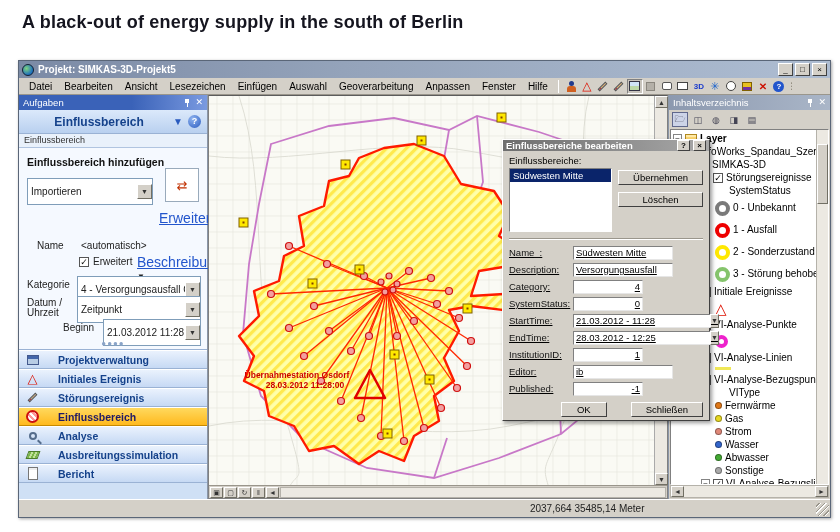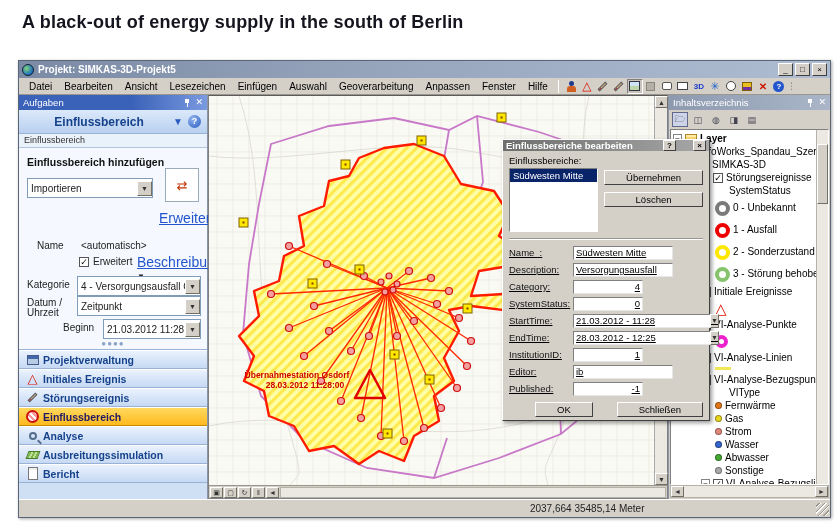--- a/index.html
+++ b/index.html
@@ -45,21 +45,21 @@
   .pin-icon::before { content:""; position:absolute; left:2px; top:0; width:4px; height:4px; background:#fff; }
   .pin-icon::after { content:""; position:absolute; left:3.5px; top:4px; width:1px; height:4px; background:#fff; }
   .x-icon { color:#fff; font-size:9px; line-height:9px; }
   .section-title { height:24px; background:linear-gradient(180deg,#dbe9fb,#b9d0ef); border-bottom:1px solid #9ab2d4; display:flex; align-items:center; padding:0 6px; }
   .section-title .st-text { flex:1; text-align:center; color:#15428b; font-weight:bold; font-size:12px; }
   .chev-down { color:#2a5bbf; font-size:10px; margin-right:5px; }
   .help-circ { width:13px; height:13px; border-radius:50%; background:radial-gradient(circle at 35% 30%,#8fb4f0,#2a5bbf); color:#fff; font-size:9px; font-weight:bold; text-align:center; line-height:13px; }
   .crumb-bar { height:14px; background:#e9f1fb; border-bottom:1px solid #b0c4e0; font-size:9px; color:#333; padding:1px 5px; }
   .task-content { height:202px; background:#f5f9ff; position:relative; font-size:10px; color:#222; border-bottom:1px solid #9ab2d4; }
   .tc-heading { position:absolute; left:8px; top:8px; font-weight:bold; font-size:10.5px; color:#111; }
-  .fake-select { background:#fff; border:1px solid #7f9db9; height:20px; display:flex; align-items:center; font-size:10px; }
+  .fake-select { background:#fff; border:1px solid #7f9db9; height:27px; display:flex; align-items:center; font-size:10px; }
   .fake-select .fs-text { flex:1; padding:0 3px; white-space:nowrap; overflow:hidden; }
   .fs-btn { width:15px; height:15px; background:#d4d0c8; border:1px solid; border-color:#fff #716f64 #716f64 #fff; font-size:7px; text-align:center; line-height:13px; color:#333; flex:0 0 auto; }
   .sel-method { position:absolute; left:8px; top:30px; width:126px; }
   .import-art { position:absolute; left:146px; top:20px; width:34px; height:34px; background:#fff; border:1px solid #9ab; display:flex; align-items:center; justify-content:center; color:#c03000; font-size:13px; }
   .link { color:#2255cc; text-decoration:underline; font-size:14px; }
   .erweitert { position:absolute; left:140px; top:62px; }
   .row-name-label { position:absolute; left:10px; top:92px;padding-left:8px; }
   .row-name-value { position:absolute; left:62px; top:92px; }
   .row-freigeben { position:absolute; left:60px; top:108px; display:flex; align-items:center; gap:4px; }
   .checkbox { width:10px; height:10px; background:#fff; border:1px solid #555; font-size:9px; line-height:9px; text-align:center; color:#111; }
@@ -67,21 +67,21 @@
   .black-tri { color:#222; font-size:8px; }
   .row-kat-label { position:absolute; left:8px; top:131px; }
   .sel-kategorie { position:absolute; left:58px; top:128px; width:124px; }
   .row-datum-label { position:absolute; left:8px; top:150px; width:46px; line-height:10px; }
   .sel-datum { position:absolute; left:58px; top:148px; width:124px; }
   .row-beginn-label { position:absolute; left:44px; top:174px; }
   .sel-beginn { position:absolute; left:84px; top:171px; width:98px; }
   .splitter-dots { position:absolute; bottom:1px; left:50%; transform:translateX(-50%); color:#8aa4c8; font-size:8px; letter-spacing:1px; }
 
   .nav-list { flex:0 0 auto; }
-  .nav-item { height:19px; display:flex; align-items:center; gap:3px; padding:0 6px; background:linear-gradient(180deg,#eaf2fd,#c6d9f4); border-top:1px solid #fff; border-bottom:1px solid #9ab2d4; }
+  .nav-item { height:19px; display:flex; align-items:center; gap:18px; padding:0 6px; background:linear-gradient(180deg,#eaf2fd,#c6d9f4); border-top:1px solid #fff; border-bottom:1px solid #9ab2d4; }
   .nav-item .nav-label { color:#15428b; font-weight:bold; font-size:10.5px; white-space:nowrap; }
   .nav-item.selected { background:linear-gradient(180deg,#ffd95e,#ffb91e); border-bottom:1px solid #c88a00; }
   .nav-item.selected .nav-label { color:#201a66; }
   .nico { width:15px; height:15px; display:flex; align-items:center; justify-content:center; flex:0 0 auto; }
   .ico-project { width:12px; height:10px; background:#b8cce4; border:1px solid #44598c; box-shadow:inset 0 3px 0 #4466aa; }
   .ico-triangle { color:#dd1100; font-size:13px; line-height:13px; }
   .ico-pencil { width:11px; height:3px; background:linear-gradient(90deg,#c8242c 30%,#caa26a 30%); border:1px solid #555; transform:rotate(-45deg); }
   .ico-einfluss { width:13px; height:13px; border-radius:50%; border:2px solid #cc1111; background:repeating-linear-gradient(45deg,#ff9898 0 2px,#fff 2px 4px); }
   .ico-lupe { width:8px; height:8px; border:2px solid #556d8c; border-radius:50%; position:relative; }
   .ico-lupe::after { content:""; position:absolute; width:5px; height:2px; background:#556d8c; left:6px; top:7px; transform:rotate(45deg); }
@@ -93,30 +93,30 @@
   .map-area { flex:1; position:relative; background:#fbfbf6; border:1px solid #808080; border-top-color:#5c5c5c; min-width:0; }
   .map-svg { position:absolute; left:0; top:0; }
   .map-vscroll { position:absolute; right:0; top:0; bottom:13px; width:13px; background:#ece9e2; border-left:1px solid #aaa; display:flex; flex-direction:column; justify-content:space-between; }
   .scroll-btn { width:13px; height:12px; background:#d4d0c8; border:1px solid; border-color:#fff #716f64 #716f64 #fff; font-size:7px; text-align:center; line-height:11px; color:#333; }
   .map-bottom { position:absolute; left:0; right:0; bottom:0; height:13px; background:#d4d0c8; border-top:1px solid #9a968c; display:flex; align-items:center; gap:1px; padding:0 1px; }
   .mini-btn { width:13px; height:11px; background:#d4d0c8; border:1px solid; border-color:#fff #716f64 #716f64 #fff; font-size:7px; line-height:9px; text-align:center; color:#333; }
   .map-hscroll-track { flex:1; height:11px; background:#ece9e2; border:1px solid #b5b2aa; }
 
   
   .dialog { position:absolute; left:481px; top:103px; width:208px; height:282px; background:#d4d0c8; border:1px solid; border-color:#fff #404040 #404040 #fff; box-shadow:2px 2px 4px rgba(0,0,0,.4); z-index:20; display:flex; flex-direction:column; font-size:10px; }
-  .dlg-title { height:15px; background:linear-gradient(90deg,#6e6e6e,#a8a8a8); color:#fff; font-weight:bold; font-size:9.5px; display:flex; align-items:center; padding:0 3px; gap:17px; }
+  .dlg-title { height:15px; background:linear-gradient(90deg,#6e6e6e,#a8a8a8); color:#fff; font-weight:bold; font-size:9.5px; display:flex; align-items:center; padding:0 3px; gap:3px; }
   .dlg-title .dt-text { flex:1; white-space:nowrap; overflow:hidden; }
   .dlg-btn { width:13px; height:11px; background:#d4d0c8; border:1px solid; border-color:#fff #404040 #404040 #fff; font-size:8px; line-height:9px; text-align:center; color:#000; font-weight:bold; }
   .dlg-body { flex:1; padding:4px 6px 5px 6px; display:flex; flex-direction:column; }
   .dlg-list-label { font-size:9.5px; margin-bottom:2px; }
   .dlg-list-row { display:flex; gap:6px; }
   .dlg-listbox { width:134px; height:64px; background:#fff; border:1px solid; border-color:#808080 #fff #fff #808080; overflow:hidden; }
   .dlg-listitem { background:#0a246a; color:#fff; font-size:9.5px; padding:1px 3px; }
   .dlg-sidebtns { display:flex; flex-direction:column; gap:7px; padding-top:2px; }
-  .btn { background:#d4d0c8; border:1px solid; border-color:#fff #404040 #404040 #fff; font-size:9.5px; padding:1px 21px; text-align:center; color:#000; font-family:"Liberation Sans",sans-serif; }
+  .btn { background:#d4d0c8; border:1px solid; border-color:#fff #404040 #404040 #fff; font-size:9.5px; padding:1px 14px; text-align:center; color:#000; font-family:"Liberation Sans",sans-serif; }
   .dlg-sep { border-top:1px solid #9a968c; border-bottom:1px solid #fff; margin:6px 0 4px 0; }
   .fld-row { display:flex; align-items:center; height:17px;text-decoration:underline; }
   .fld-label { width:64px; font-size:9.5px; color:#111; flex:0 0 auto; }
   .fld-input { height:14px; background:#fff; border:1px solid; border-color:#808080 #e6e6e6 #e6e6e6 #808080; font-size:9.5px; font-family:"Liberation Sans",sans-serif; padding:0 2px; color:#000; }
   .w-text { width:100px; }
   .w-num { width:70px; text-align:right; }
   .fld-drop { display:flex; width:132px; }
   .fld-drop .fld-input { flex:1; border-right:none; }
   .drop-btn { width:14px; height:14px; background:#d4d0c8; border:1px solid; border-color:#fff #716f64 #716f64 #fff; font-size:7px; text-align:center; line-height:12px; color:#333; }
   .dlg-footer { display:flex; justify-content:flex-end; gap:24px; margin-top:5px; }

